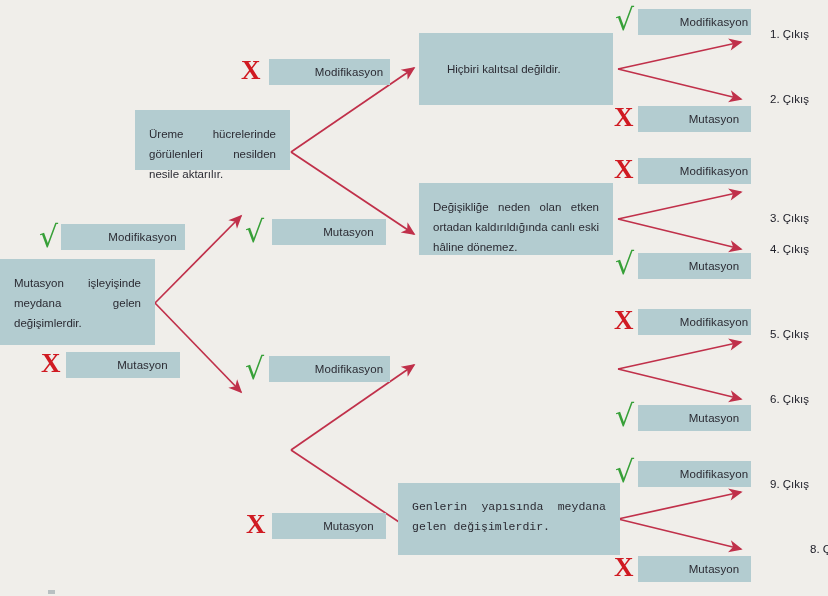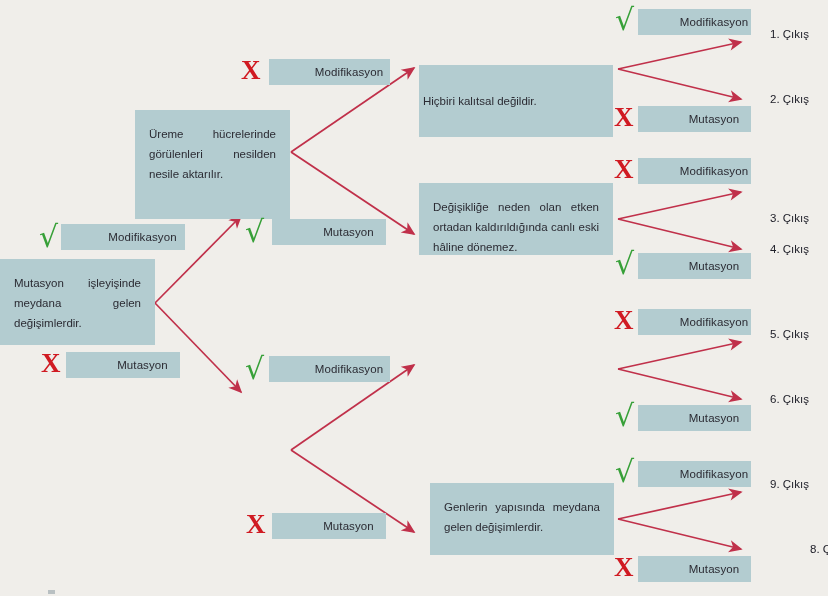--- a/index.html
+++ b/index.html
@@ -40,22 +40,21 @@
     line-height: 1.75;
     text-align: justify;
     text-align-last: left;
   }
   .node.stmt.single span {
     text-align: left;
   }
   
   .node.stmt.vcenter {
     align-items: center;
-    padding: 0 4px;
-    margin-top: 32px;
+    padding: 0 28px;
   }
   
   .node.chip {
     justify-content: center;
     height: 26px;
     padding-left: 39px;
   }
   .node.chip span {
     font-size: 11.5px;
     letter-spacing: .1px;
@@ -146,21 +145,21 @@
   <div class="node chip" style="left:66px; top:352px; width:114px;">
     <span>Mutasyon</span>
   </div>
   <div class="mark cross" style="left:41px; top:350px;">X</div>
 
   <div class="node chip" style="left:269px; top:59px; width:121px;">
     <span>Modifikasyon</span>
   </div>
   <div class="mark cross" style="left:241px; top:57px;">X</div>
 
-  <div class="node stmt" style="left:135px; top:110px; width:155px; height:109px;">
+  <div class="node stmt" style="left:135px; top:110px; width:155px; height:60px;">
     <span>Üreme hücrelerinde görülenleri nesilden nesile aktarılır.</span>
   </div>
 
   <div class="node chip" style="left:272px; top:219px; width:114px;">
     <span>Mutasyon</span>
   </div>
   <div class="mark check" style="left:245px; top:217px;">√</div>
 
   <div class="node chip" style="left:269px; top:356px; width:121px;">
     <span>Modifikasyon</span>
@@ -219,21 +218,21 @@
   <div class="mark check" style="left:615px; top:401px;">√</div>
 
   <div class="outlabel" style="left:770px; top:328px;">5. Çıkış</div>
   <div class="outlabel" style="left:770px; top:393px;">6. Çıkış</div>
 
   <div class="node chip" style="left:638px; top:461px; width:113px;">
     <span>Modifikasyon</span>
   </div>
   <div class="mark check" style="left:615px; top:457px;">√</div>
 
-  <div class="node stmt" style="left:430px; top:483px; width:184px; height:72px;">
+  <div class="node stmt" style="left:398px; top:483px; width:222px; height:72px;font-family:Liberation Mono, monospace;">
     <span>Genlerin yapısında meydana gelen değişimlerdir.</span>
   </div>
 
   <div class="node chip" style="left:638px; top:556px; width:113px;">
     <span>Mutasyon</span>
   </div>
   <div class="mark cross" style="left:614px; top:554px;">X</div>
 
   <div class="outlabel" style="left:770px; top:478px;">9. Çıkış</div>
   <div class="outlabel" style="left:810px; top:543px;">8. Çıkış</div>

